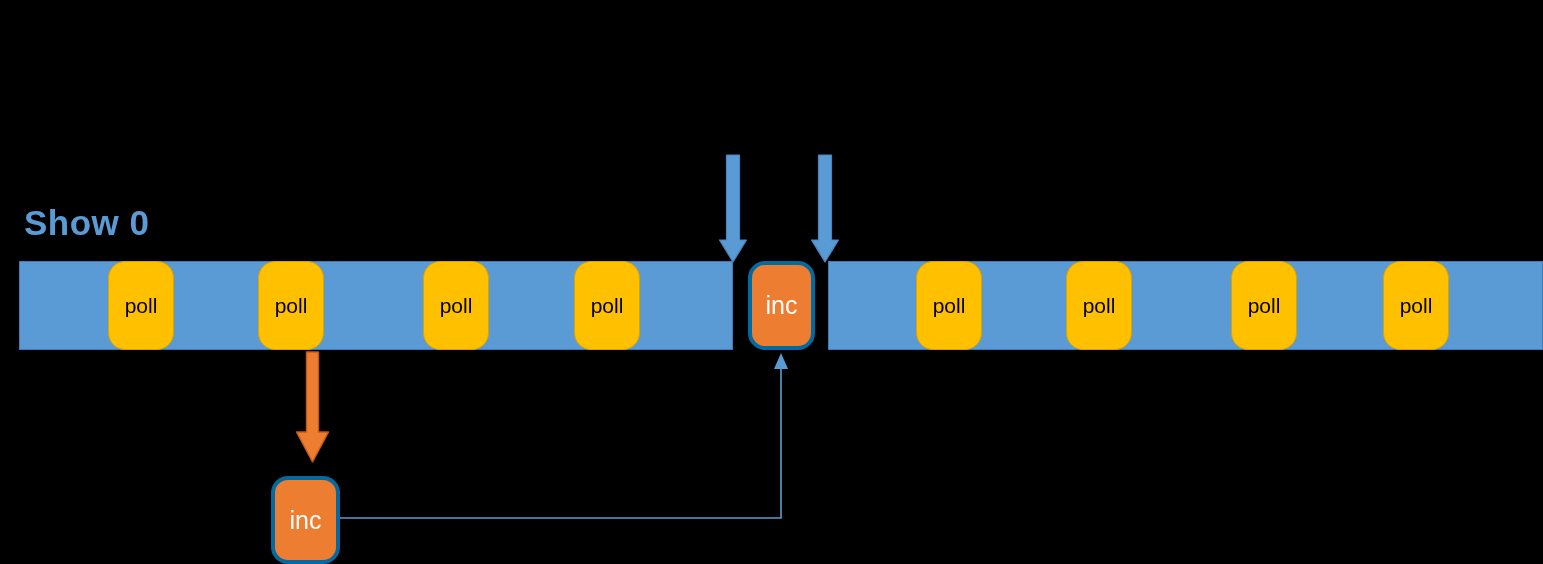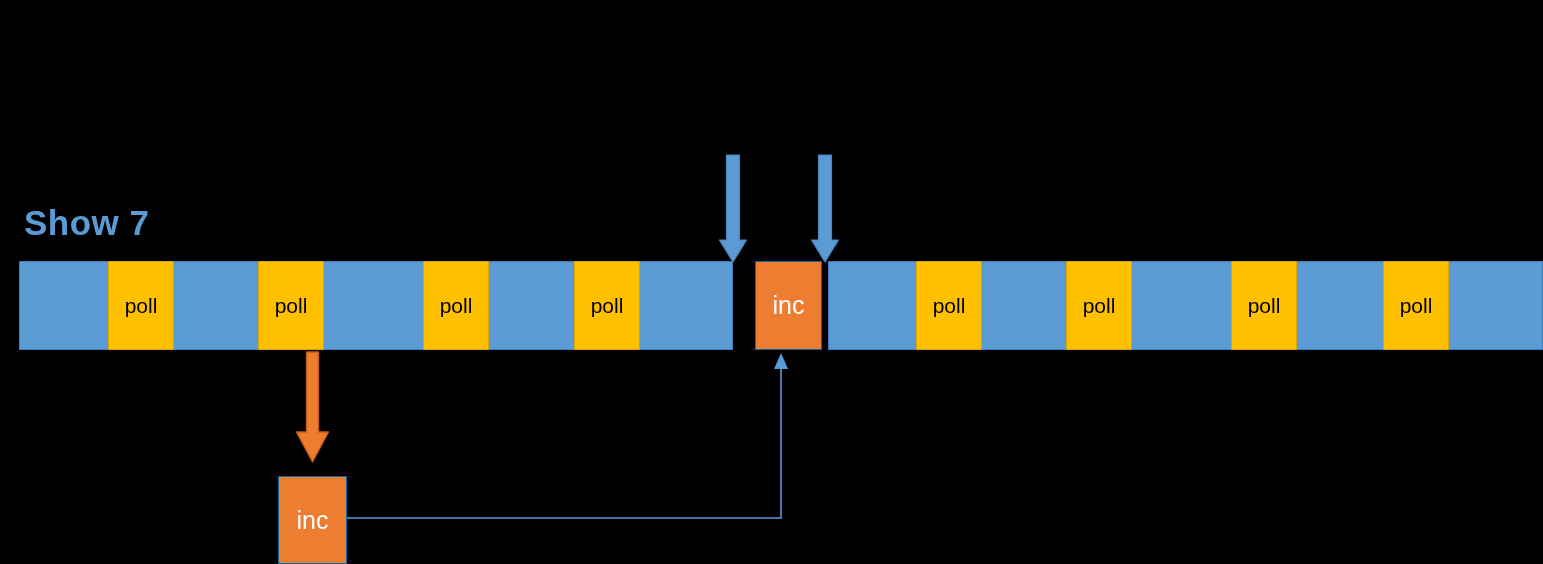--- a/index.html
+++ b/index.html
@@ -26,33 +26,33 @@
   }
   
   .cell {
     position: absolute;
     box-sizing: border-box;
     display: flex;
     align-items: center;
     justify-content: center;
     line-height: 1;
     white-space: nowrap;
+    border-radius: 17px;
   }
   .cell.poll {
     background: #FFC000;
     border: 1px solid #D9A300;
     color: #000000;
     font-size: 21px;
   }
   .cell.inc {
     background: #ED7D31;
-    border: 1px solid #0369a1;
+    border: 4px solid #0369a1;
     color: #FFFFFF;
     font-size: 25px;
-    margin-left: 7px;
   }
 
   
   .show-label {
     position: absolute;
     color: #5B9BD5;
     font-size: 35px;
     font-weight: bold;
     letter-spacing: 0.5px;
     white-space: nowrap;
@@ -85,21 +85,21 @@
     <g>
       <path d="M 306.5 352 L 318.5 352 L 318.5 432 L 328.5 432 L 312.5 462 L 296.5 432 L 306.5 432 Z" fill="#ED7D31" stroke="#C55A11" stroke-width="1.4" stroke-linejoin="round"></path>
     </g>
 
     <g>
       <path d="M 340 518 L 781 518 L 781 362" fill="none" stroke="#5B9BD5" stroke-width="1.6"></path>
       <path d="M 781 353 L 788 369 L 774 369 Z" fill="#5B9BD5"></path>
     </g>
   </svg>
 
-  <div class="show-label" style="left:24px; top:203px;">Show 7</div>
+  <div class="show-label" style="left:24px; top:203px;">Show 0</div>
 
   <div class="bar" style="left:19px; top:261px; width:714px; height:89px;"></div>
 
   <div class="cell poll" style="left:108px; top:261px; width:66px; height:89px;">poll</div>
   <div class="cell poll" style="left:258px; top:261px; width:66px; height:89px;">poll</div>
   <div class="cell poll" style="left:423px; top:261px; width:66px; height:89px;">poll</div>
   <div class="cell poll" style="left:574px; top:261px; width:66px; height:89px;">poll</div>
 
   <div class="cell inc" style="left:748px; top:261px; width:67px; height:89px;">inc</div>
 

